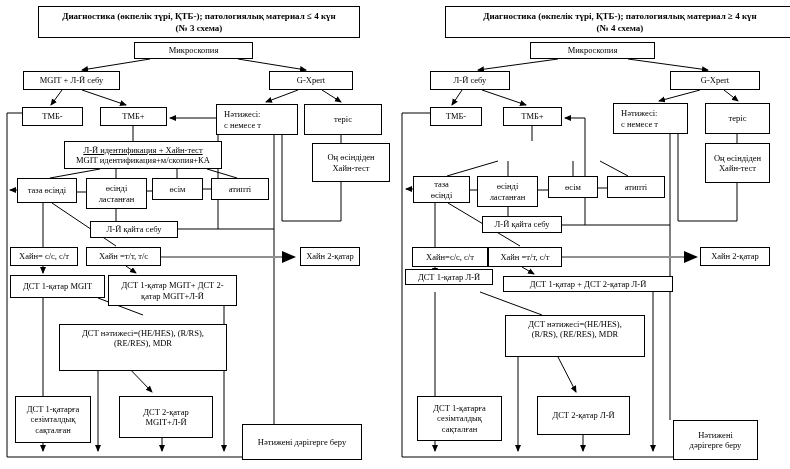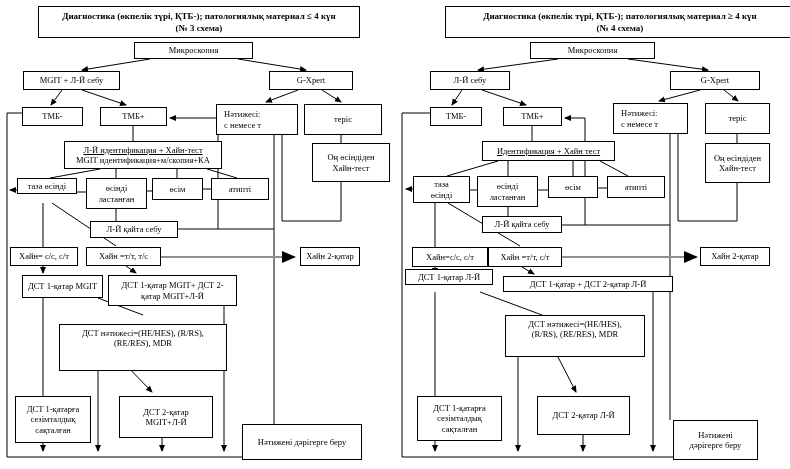--- a/index.html
+++ b/index.html
@@ -133,21 +133,21 @@
     <span>Нәтижесі:</span>
     <span>с немесе т</span>
   </div>
   <div class="node" style="left:304px;top:104px;width:78px;height:31px;">
       <span>теріс</span>
     </div>
   <div class="node ul" style="left:64px;top:141px;width:158px;height:28px;">
     <span>Л-Й идентификация + Хайн-тест</span>
     <span>MGIT идентификация+м/скопия+КА</span>
   </div>
-  <div class="node" style="left:17px;top:178px;width:60px;height:16px;">
+  <div class="node" style="left:17px;top:178px;width:60px;height:25px;">
       <span>таза өсінді</span>
     </div>
   <div class="node" style="left:86px;top:178px;width:61px;height:31px;">
     <span>өсінді</span>
     <span>ластанған</span>
   </div>
   <div class="node" style="left:152px;top:178px;width:51px;height:22px;">
       <span>өсім</span>
     </div>
   <div class="node" style="left:211px;top:178px;width:58px;height:22px;">
@@ -162,21 +162,21 @@
     </div>
   <div class="node" style="left:10px;top:247px;width:68px;height:19px;">
       <span>Хайн= с/с, с/т</span>
     </div>
   <div class="node" style="left:86px;top:247px;width:75px;height:19px;">
       <span>Хайн =т/т, т/с</span>
     </div>
   <div class="node" style="left:300px;top:247px;width:60px;height:19px;">
       <span>Хайн 2-қатар</span>
     </div>
-  <div class="node" style="left:22px;top:275px;width:81px;height:23px;">
+  <div class="node" style="left:10px;top:275px;width:95px;height:23px;">
       <span>ДСТ 1-қатар MGIT</span>
     </div>
   <div class="node" style="left:108px;top:275px;width:129px;height:31px;">
     <span>ДСТ 1-қатар MGIT+ ДСТ 2-</span>
     <span>қатар MGIT+Л-Й</span>
   </div>
   <div class="node topalign" style="left:59px;top:324px;width:168px;height:47px;">
     <span>ДСТ нәтижесі=(HE/HES), (R/RS),</span>
     <span>(RE/RES), MDR</span>
   </div>
@@ -212,23 +212,20 @@
   <div class="node" style="left:503px;top:107px;width:59px;height:19px;">
       <span>ТМБ+</span>
     </div>
   <div class="node leftalign" style="left:613px;top:103px;width:75px;height:31px;">
     <span>Нәтижесі:</span>
     <span>с немесе т</span>
   </div>
   <div class="node" style="left:705px;top:103px;width:65px;height:31px;">
       <span>теріс</span>
     </div>
-  <div class="node ul" style="left:482px;top:141px;width:133px;height:20px;">
-    <span>Идентификация + Хайн тест</span>
-  </div>
   <div class="node" style="left:413px;top:176px;width:57px;height:27px;">
     <span>таза</span>
     <span>өсінді</span>
   </div>
   <div class="node" style="left:477px;top:176px;width:61px;height:31px;">
     <span>өсінді</span>
     <span>ластанған</span>
   </div>
   <div class="node" style="left:548px;top:176px;width:50px;height:22px;">
       <span>өсім</span>

